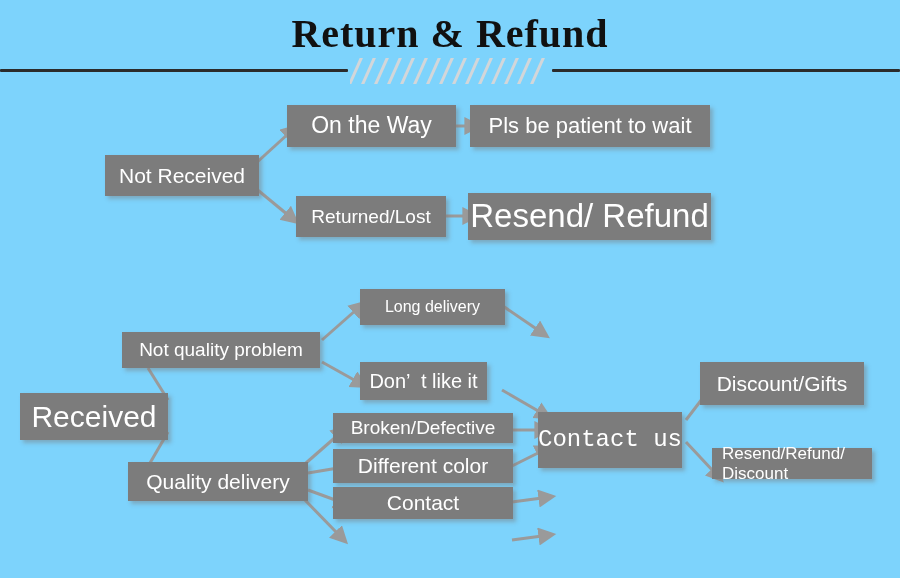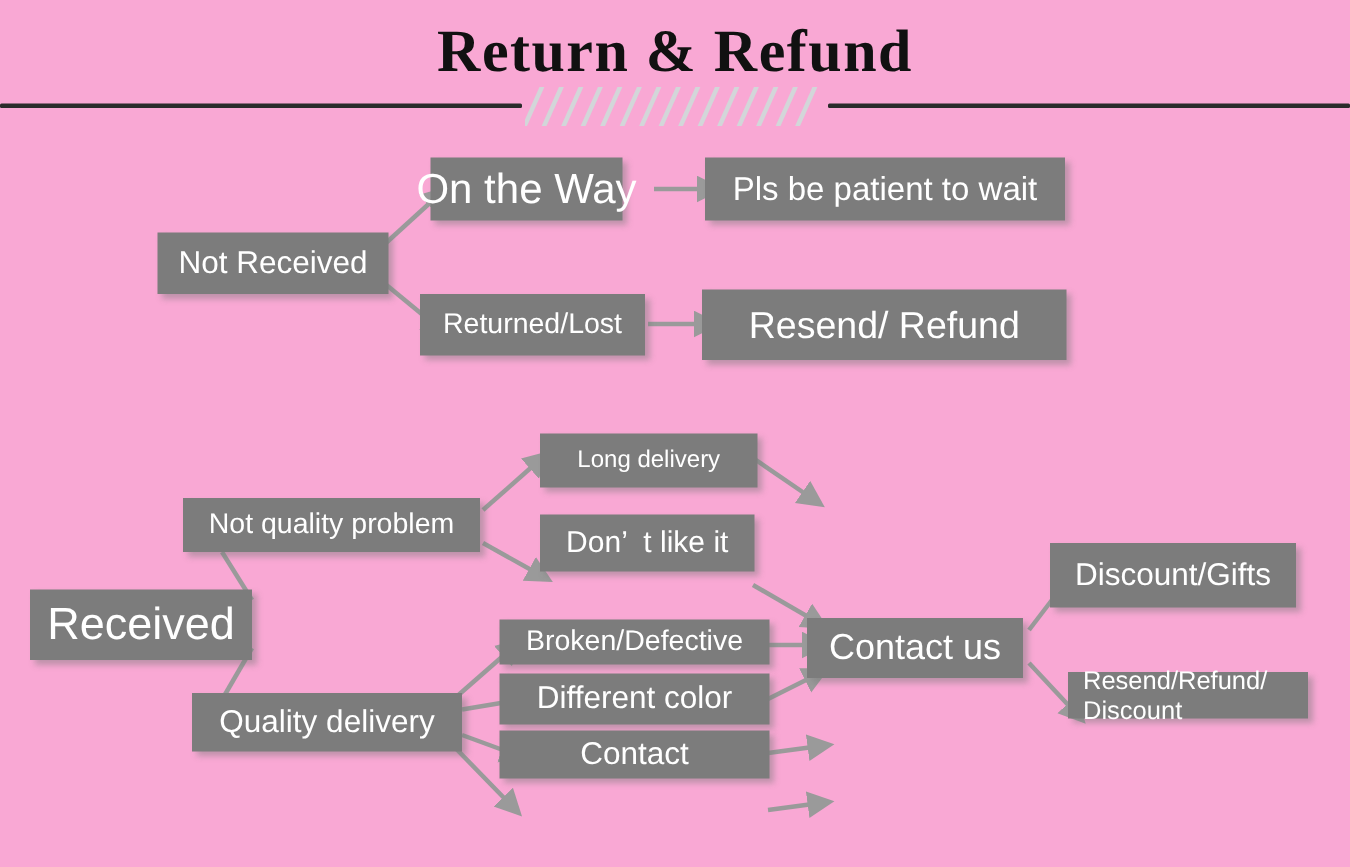--- a/index.html
+++ b/index.html
@@ -10,21 +10,21 @@
     width: 900px;
     height: 578px;
     background: #ffffff;
     font-family: "Liberation Sans", sans-serif;
     overflow: hidden;
   }
   #canvas {
     position: relative;
     width: 900px;
     height: 578px;
-    background: #f9a8d4;
+    background: #7dd3fc;
   }
 
   
   .title {
     position: absolute;
     left: 0;
     top: 10px;
     width: 900px;
     text-align: center;
     font-family: "Liberation Serif", serif;
@@ -166,45 +166,45 @@
       <line x1="512" y1="540" x2="542" y2="536" marker-end="url(#ah)"></line>
 
       <line x1="686" y1="420" x2="712" y2="386" marker-end="url(#ah)"></line>
 
       <line x1="686" y1="442" x2="714" y2="472" marker-end="url(#ah)"></line>
     </g>
   </svg>
 
   <div class="node" style="left:105px; top:155px; width:154px; height:41px; font-size:21px;">Not Received</div>
 
-  <div class="node" style="left:287px; top:105px; width:128px; height:42px; font-size:28px;">On the Way</div>
+  <div class="node" style="left:287px; top:105px; width:169px; height:42px; font-size:23px;">On the Way</div>
 
   <div class="node" style="left:470px; top:105px; width:240px; height:42px; font-size:22px;text-align:right;">Pls be patient to wait</div>
 
-  <div class="node" style="left:280px; top:196px; width:150px; height:41px; font-size:19px;">Returned/Lost</div>
-
-  <div class="node" style="left:468px; top:193px; width:243px; height:47px; font-size:25px;">Resend/ Refund</div>
+  <div class="node" style="left:296px; top:196px; width:150px; height:41px; font-size:19px;">Returned/Lost</div>
+
+  <div class="node" style="left:468px; top:193px; width:243px; height:47px; font-size:33px;">Resend/ Refund</div>
 
   <div class="node" style="left:122px; top:332px; width:198px; height:36px; font-size:19px;">Not quality problem</div>
 
   <div class="node" style="left:20px; top:393px; width:148px; height:47px; font-size:30px;">Received</div>
 
   <div class="node" style="left:128px; top:462px; width:180px; height:39px; font-size:21px;">Quality delivery</div>
 
   <div class="node" style="left:360px; top:289px; width:145px; height:36px; font-size:16px;">Long delivery</div>
 
-  <div class="node" style="left:360px; top:343px; width:143px; height:38px; font-size:20px;">Don’  t like it</div>
+  <div class="node" style="left:360px; top:362px; width:127px; height:38px; font-size:20px;">Don’  t like it</div>
 
   <div class="node" style="left:333px; top:413px; width:180px; height:30px; font-size:19px;">Broken/Defective</div>
 
   <div class="node" style="left:333px; top:449px; width:180px; height:34px; font-size:21px;">Different color</div>
 
   <div class="node" style="left:333px; top:487px; width:180px; height:32px; font-size:21px;">Contact</div>
 
 
-  <div class="node" style="left:538px; top:412px; width:144px; height:40px; font-size:24px;">Contact us</div>
+  <div class="node" style="left:538px; top:412px; width:144px; height:56px; font-size:24px;font-family:Liberation Mono, monospace;">Contact us</div>
 
   <div class="node" style="left:700px; top:362px; width:164px; height:43px; font-size:21px;">Discount/Gifts</div>
 
   <div class="node left-align" style="left:712px; top:448px; width:160px; height:31px; font-size:17px; padding-left:10px;">Resend/Refund/
 Discount</div>
 
 </div>
 
 </body></html>

